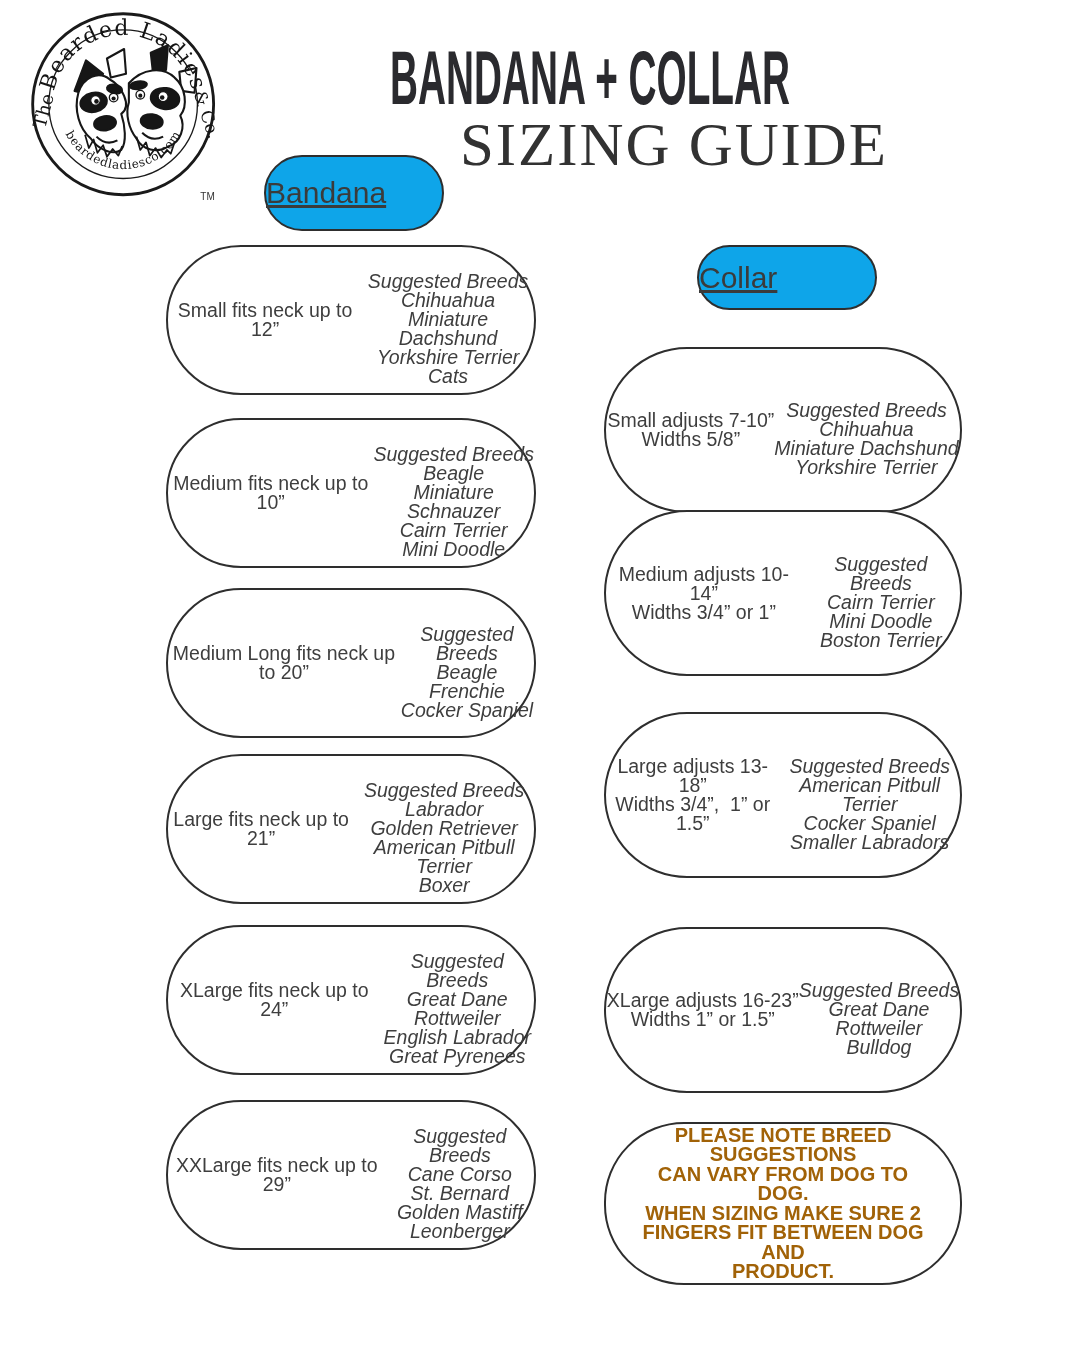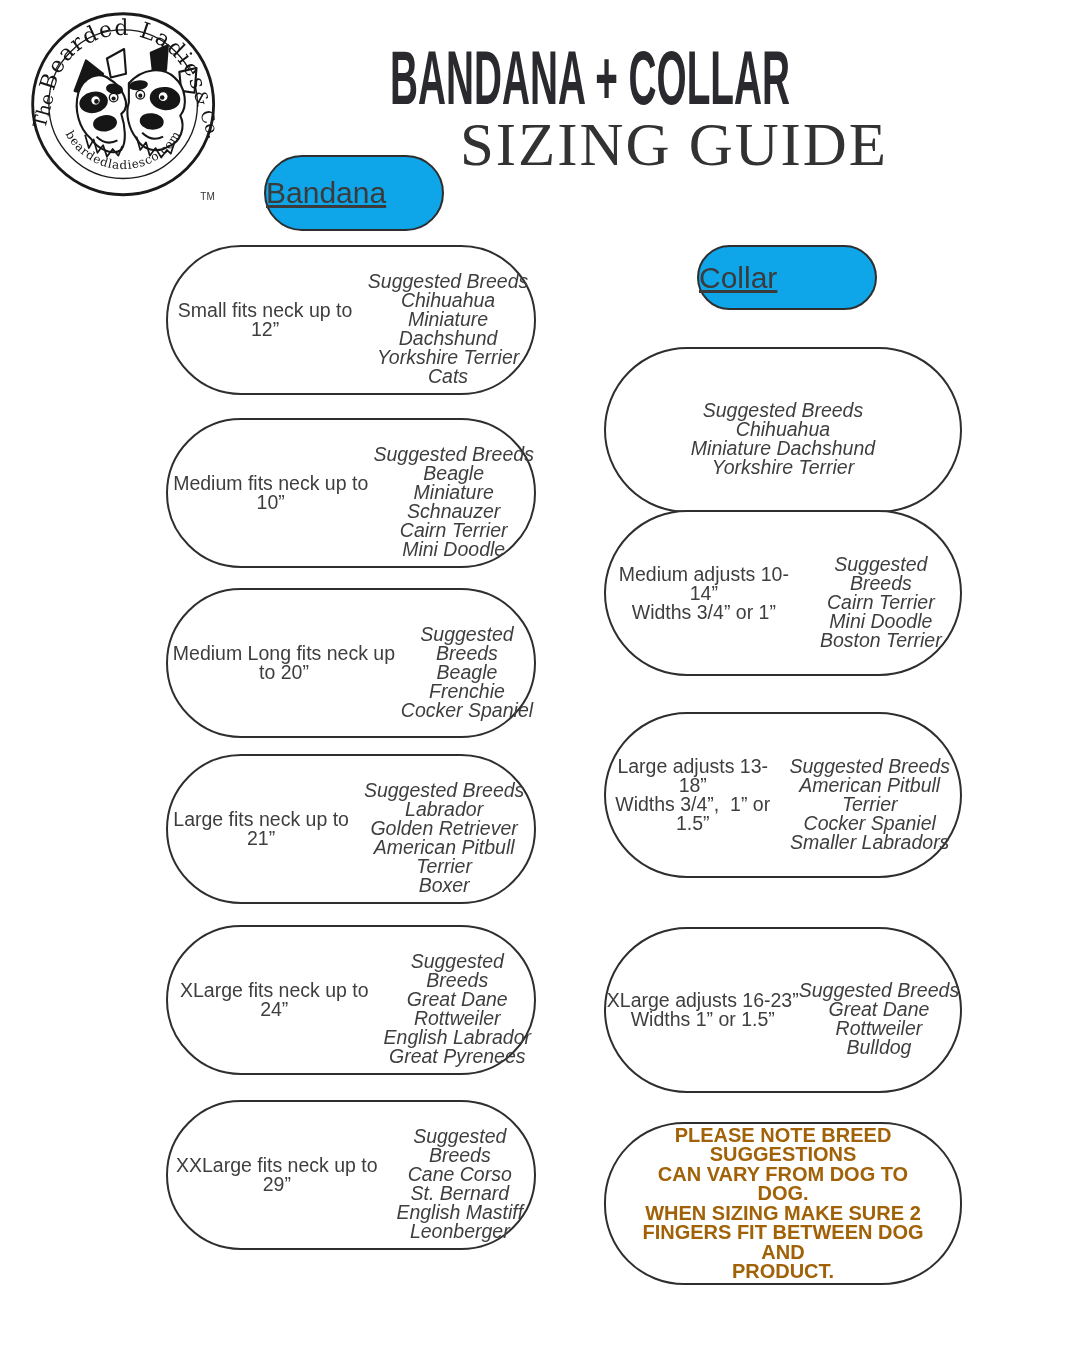--- a/index.html
+++ b/index.html
@@ -156,26 +156,28 @@
 English Labrador
 Great Pyrenees</div>
   </div>
 </div>
 <div class="card bandana-card b6">
   <div class="head">XXLarge fits neck up to 29”</div>
   <div class="breeds-block">
     <div>Suggested Breeds</div>
     <div class="lines">Cane Corso
 St. Bernard
-English Mastiff
+Golden Mastiff
 Leonberger</div>
   </div>
 </div>
 
 <div class="card collar-card c1">
+  <div class="head">Small adjusts 7-10”
+Widths 5/8”</div>
   <div class="breeds-block">
     <div>Suggested Breeds</div>
     <div class="lines">Chihuahua
 Miniature Dachshund
 Yorkshire Terrier</div>
   </div>
 </div>
 <div class="card collar-card c2">
   <div class="head">Medium adjusts 10-14”
 Widths 3/4” or 1”</div>

